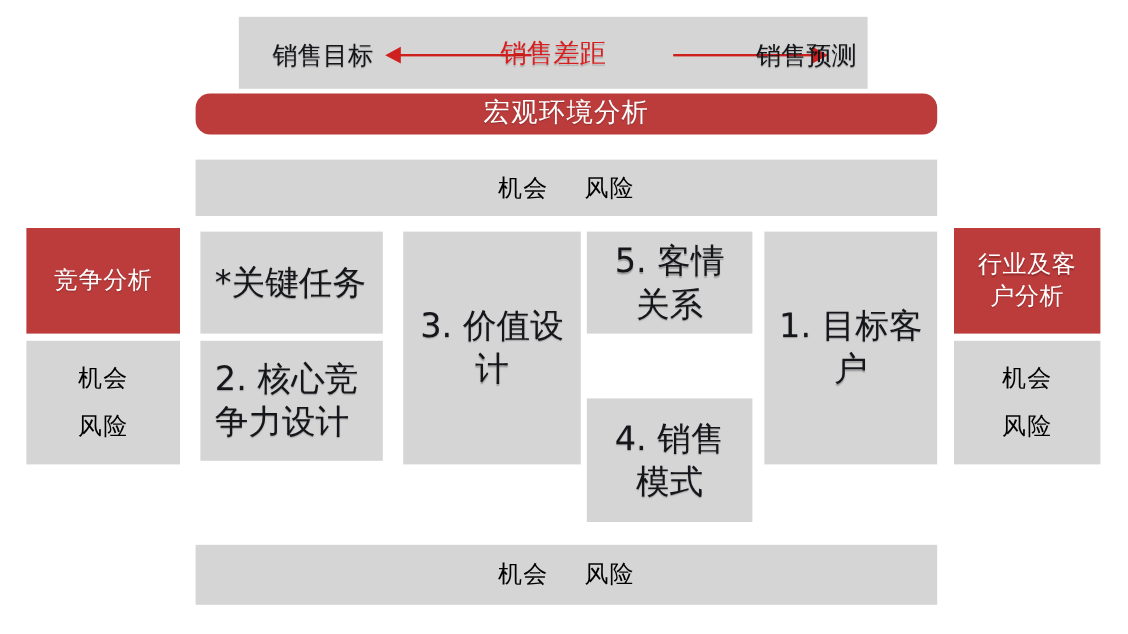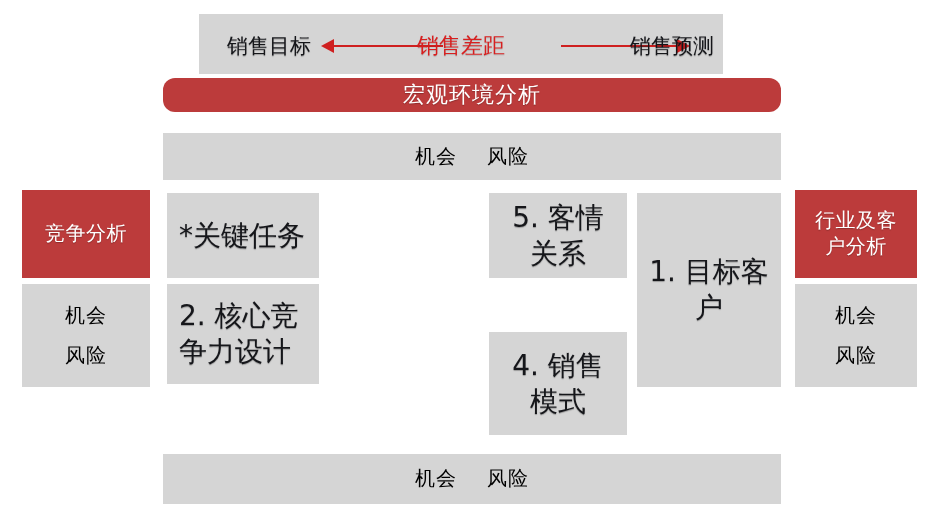--- a/index.html
+++ b/index.html
@@ -192,20 +192,21 @@
 
   <div class="blk gray opprisk-stack" id="right-opp">
     <span class="opprisk">机会</span>
     <span class="opprisk">风险</span>
   </div>
 
   <div class="blk gray cell leftish" id="cell-key">*关键任务</div>
 
   <div class="blk gray cell leftish" id="cell-core">2. 核心竞争力设计</div>
 
+  <div class="blk gray cell" id="cell-value">3. 价值设计</div>
 
   <div class="blk gray cell" id="cell-relation">5. 客情关系</div>
 
   <div class="blk gray cell" id="cell-mode">4. 销售模式</div>
 
   <div class="blk gray cell" id="cell-target">1. 目标客户</div>
 
 
   <div class="blk gray" id="tech-oppbar">
     <span class="opprisk" style="margin-right:30px">机会</span>

